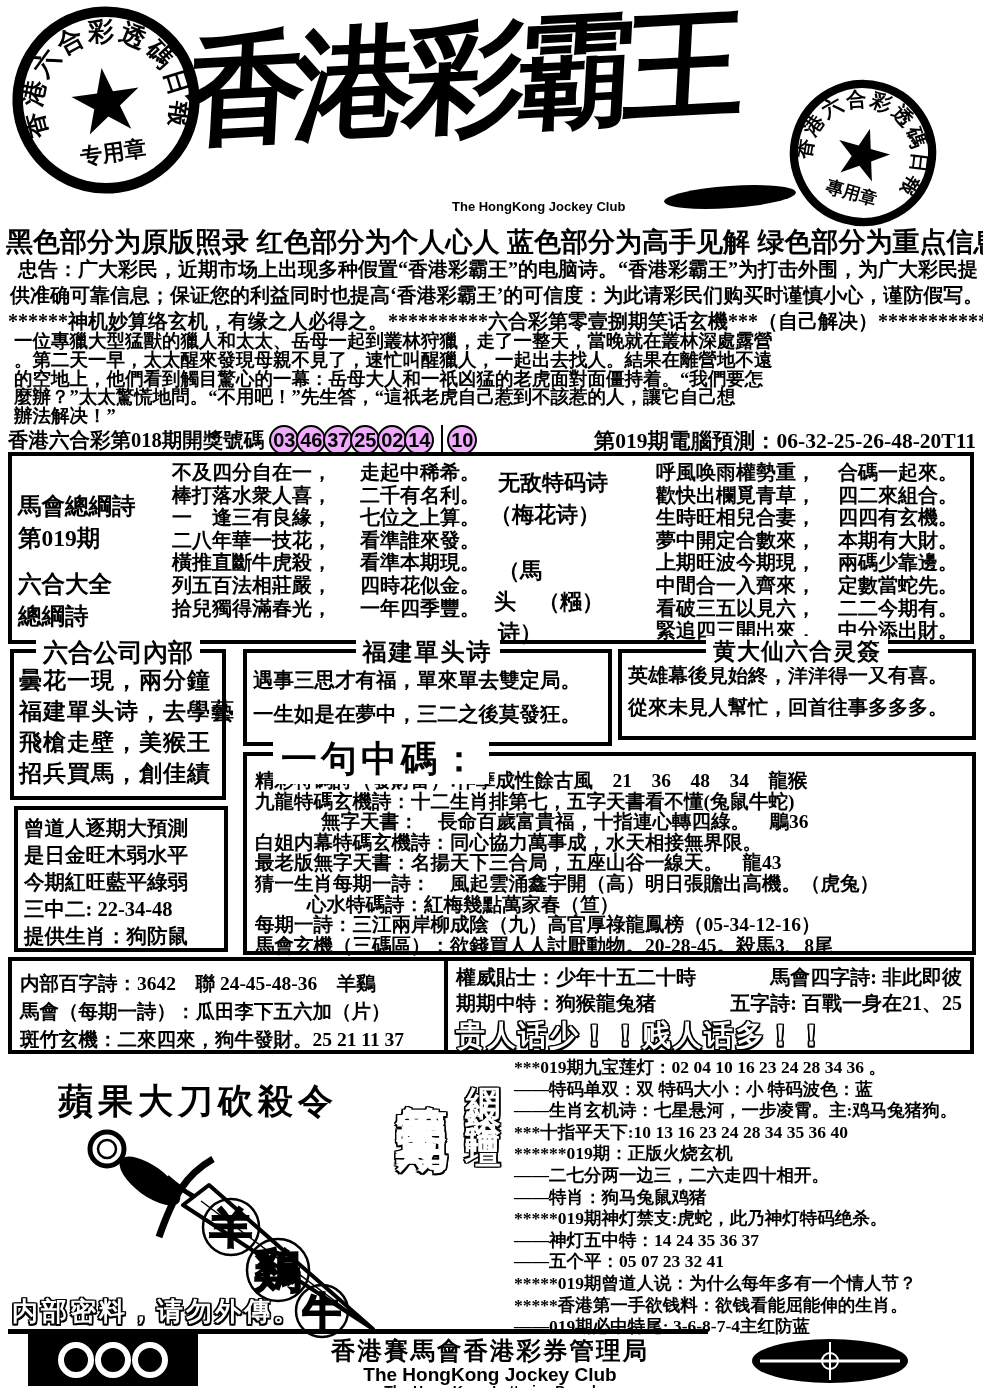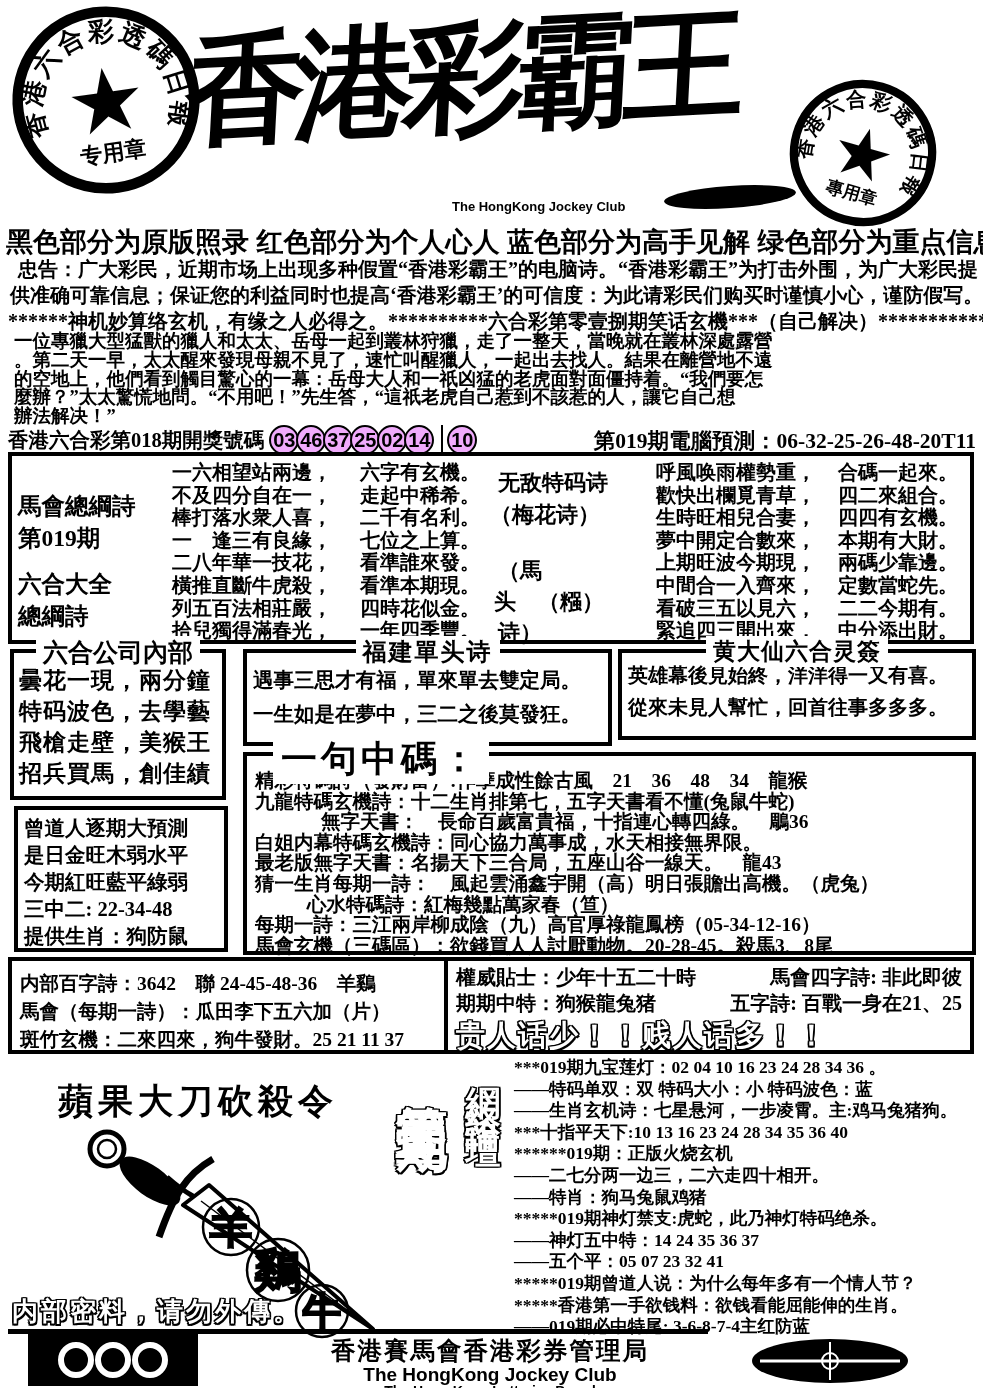--- a/index.html
+++ b/index.html
@@ -158,24 +158,20 @@
 
   <div class="abs main-box">
     <div class="mb-left">
       <div style="top:34px">馬會總綱詩</div>
       <div style="top:66px">第019期</div>
       <div style="top:112px">六合大全</div>
       <div style="top:144px">總綱詩</div>
     </div>
     <div class="poemcol p1">
       <div class="poem-line">
-          <span class="ph-a">一六相望站兩邊，</span>
-          <span>六字有玄機。</span>
-        </div>
-      <div class="poem-line">
           <span class="ph-a">不及四分自在一，</span>
           <span>走起中稀希。</span>
         </div>
       <div class="poem-line">
           <span class="ph-a">棒打落水衆人喜，</span>
           <span>二千有名利。</span>
         </div>
       <div class="poem-line">
           <span class="ph-a">一　逢三有良緣，</span>
           <span>七位之上算。</span>
@@ -237,21 +233,21 @@
           <span class="ph-a">緊追四三開出來，</span>
           <span>中分添出財。</span>
         </div>
     </div>
   </div>
 
   <div class="tbox company">
     <div class="boxtitle">六合公司內部</div>
     <div class="bl">
       <div>曇花一現，兩分鐘</div>
-      <div>特码波色，去學藝</div>
+      <div>福建單头诗，去學藝</div>
       <div>飛槍走壁，美猴王</div>
       <div>招兵買馬，創佳績</div>
     </div>
   </div>
 
   <div class="tbox fujian">
     <div class="boxtitle">福建單头诗</div>
     <div class="bl">
       <div>遇事三思才有福，單來單去雙定局。</div>
       <div>一生如是在夢中，三二之後莫發狂。</div>

